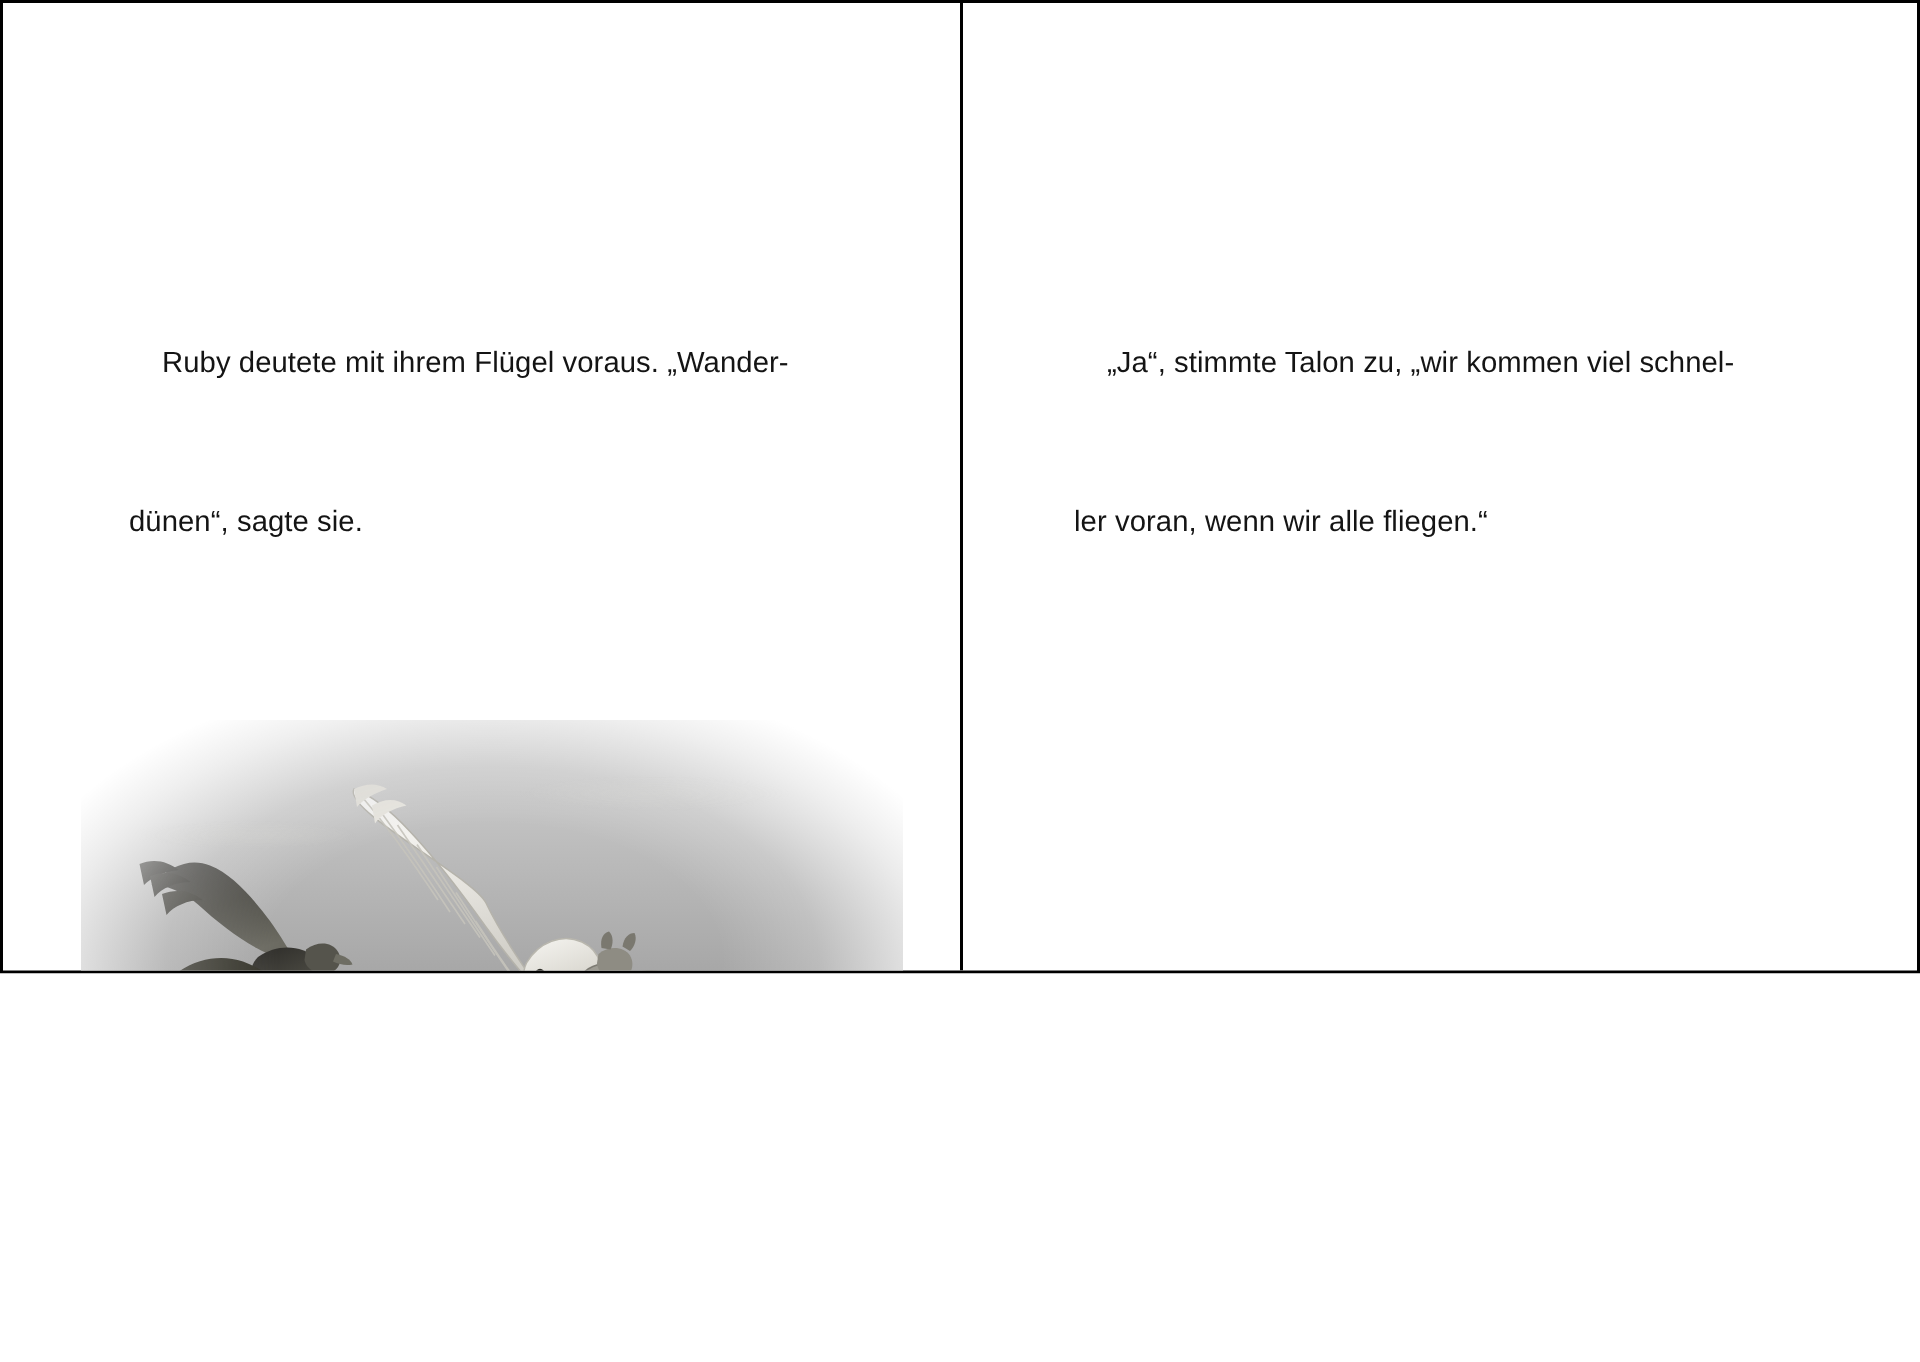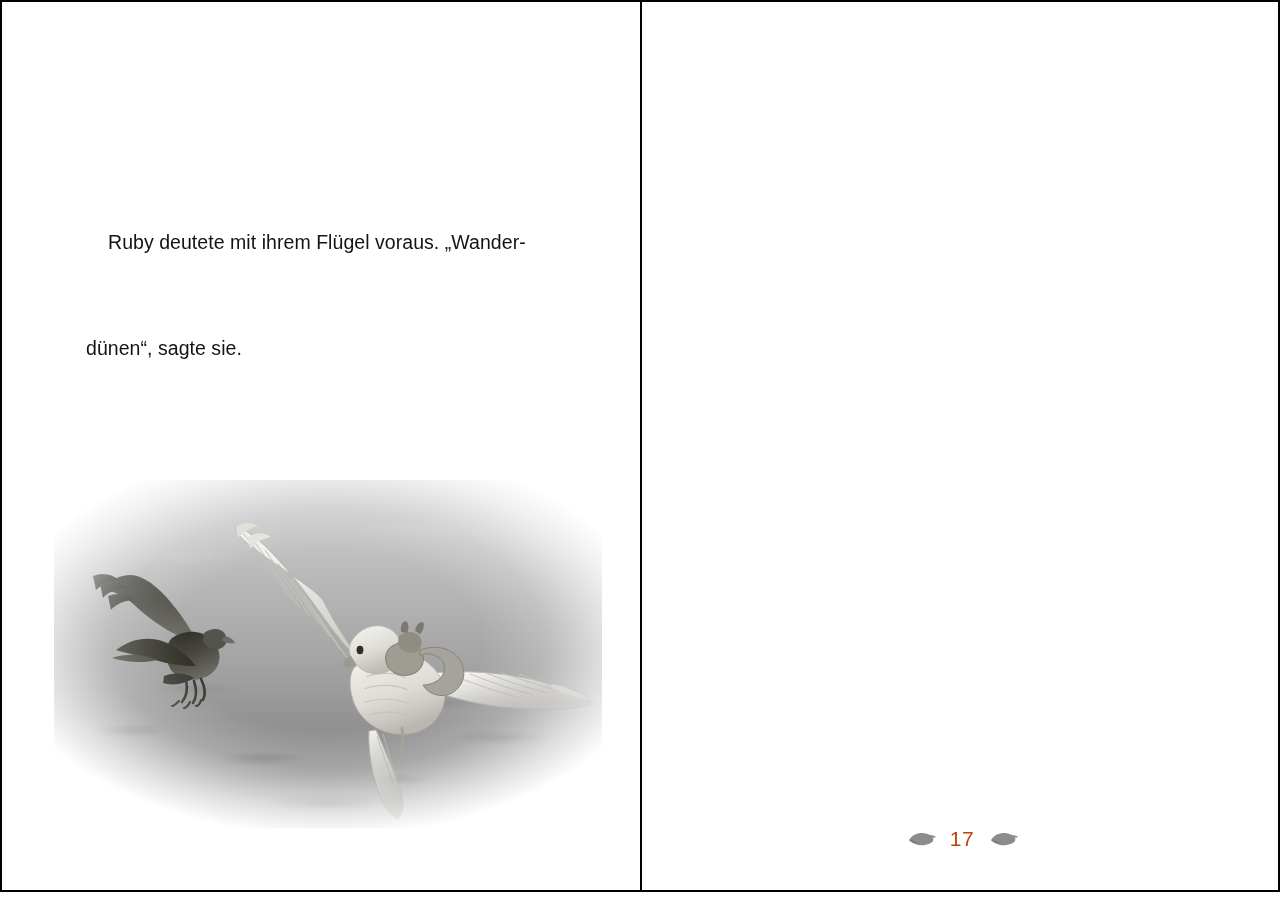--- a/index.html
+++ b/index.html
@@ -3,21 +3,21 @@
 <meta charset="utf-8">
 <style>
   html, body {
     margin: 0;
     padding: 0;
     background: #ffffff;
   }
   #page {
     position: relative;
     width: 1280px;
-    height: 892px;
+    height: 649px;
     background: #ffffff;
     box-sizing: border-box;
     border: 2px solid #000000;
     overflow: hidden;
     font-family: "Liberation Sans", sans-serif;
   }
 
   
   .gutter-line {
     position: absolute;
@@ -283,20 +283,24 @@
       </svg>
     </div>
   </div>
 
   <div class="gutter-line"></div>
 
   <div class="book-page page-right">
 
     <div class="text-block">
       <p class="para">
+        <span class="tline indent">„Ja“, stimmte Talon zu, „wir kommen viel schnel-</span>
+        <span class="tline">ler voran, wenn wir alle fliegen.“</span>
+      </p>
+      <p class="para">
       </p>
       <p class="para">
         
         
       </p>
       
       
       
     </div>
 

